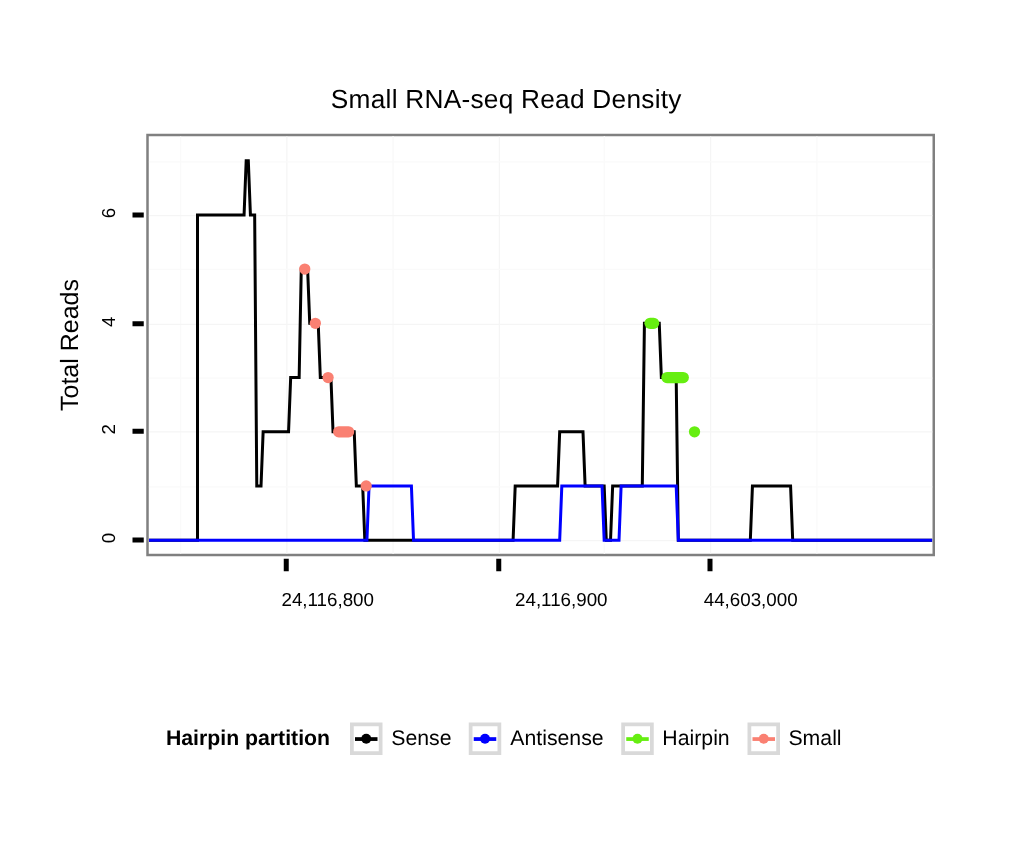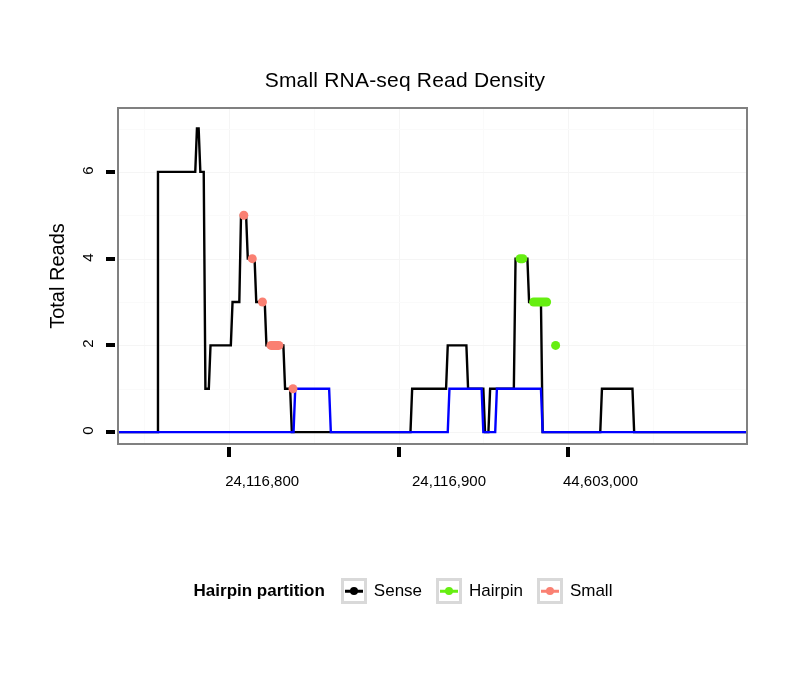--- a/index.html
+++ b/index.html
@@ -238,20 +238,27 @@
     <div id="legend-items" style="display:flex;align-items:center;">
         <div class="legend-item">
           <div class="legend-key">
             <div class="k-line" style="background: rgb(0, 0, 0);"></div>
             <div class="k-dot" style="background: rgb(0, 0, 0);"></div>
           </div>
           <div class="legend-label">Sense</div>
         </div>
         <div class="legend-item">
           <div class="legend-key">
+            <div class="k-line" style="background: rgb(0, 0, 255);"></div>
+            <div class="k-dot" style="background: rgb(0, 0, 255);"></div>
+          </div>
+          <div class="legend-label">Antisense</div>
+        </div>
+        <div class="legend-item">
+          <div class="legend-key">
             <div class="k-line" style="background: rgb(102, 238, 17);"></div>
             <div class="k-dot" style="background: rgb(102, 238, 17);"></div>
           </div>
           <div class="legend-label">Hairpin</div>
         </div>
         <div class="legend-item">
           <div class="legend-key">
             <div class="k-line" style="background: rgb(250, 128, 114);"></div>
             <div class="k-dot" style="background: rgb(250, 128, 114);"></div>
           </div>

